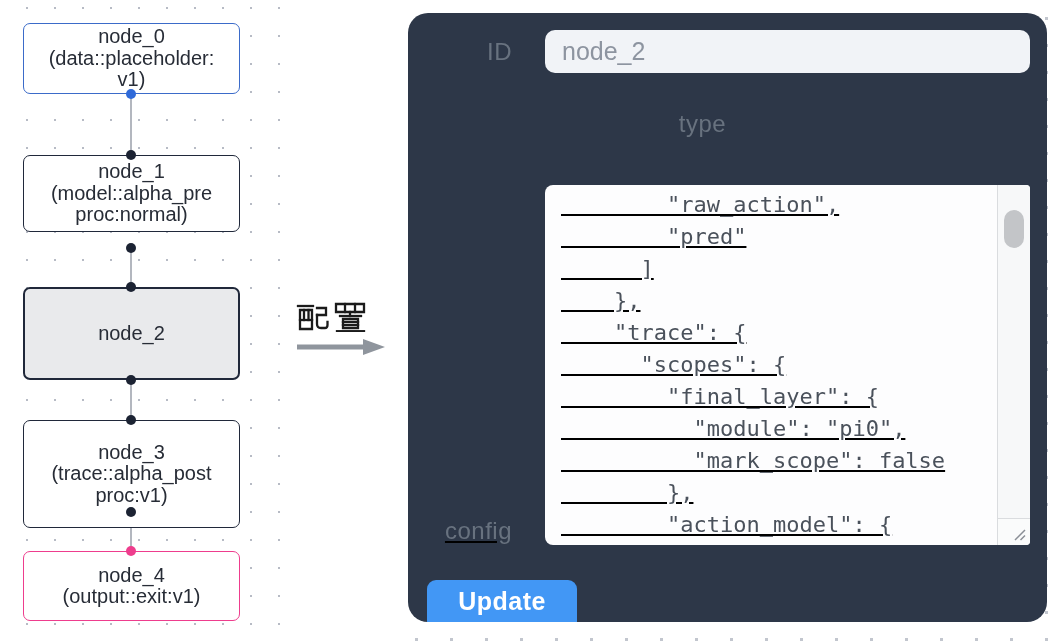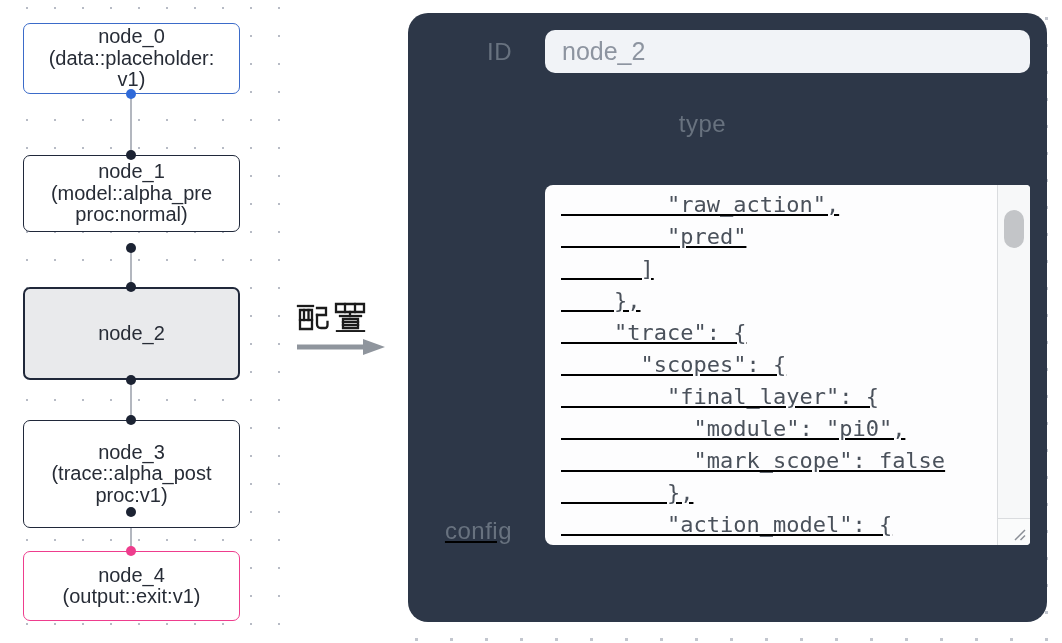--- a/index.html
+++ b/index.html
@@ -204,16 +204,17 @@
             <div class="scroll-thumb"></div>
           </div>
           <div class="resize-corner">
             <svg width="15" height="15" viewBox="0 0 15 15">
               <path d="M3 13 L13 3 M8.5 13 L13 8.5" stroke="#8a8f96" stroke-width="1.5" fill="none"></path>
             </svg>
           </div>
         </div>
       </div>
 
+      <button class="update-btn">Update</button>
     </div>
   </div>
 
 </div>
 
 </body></html>

